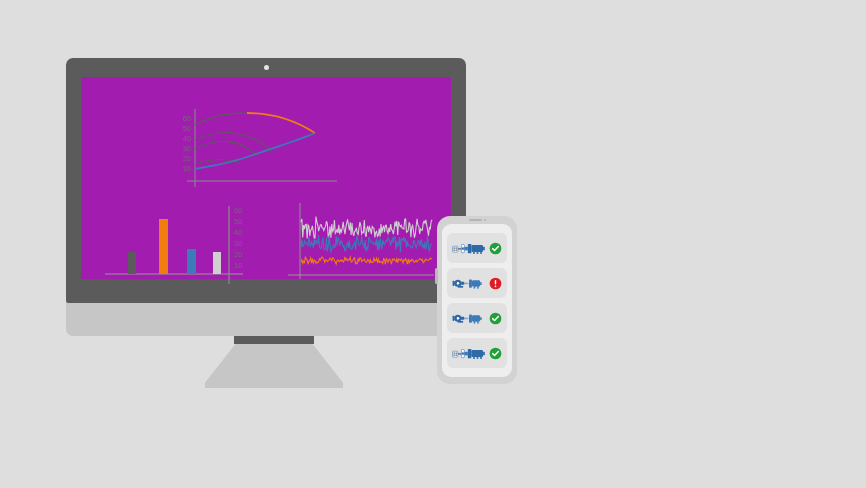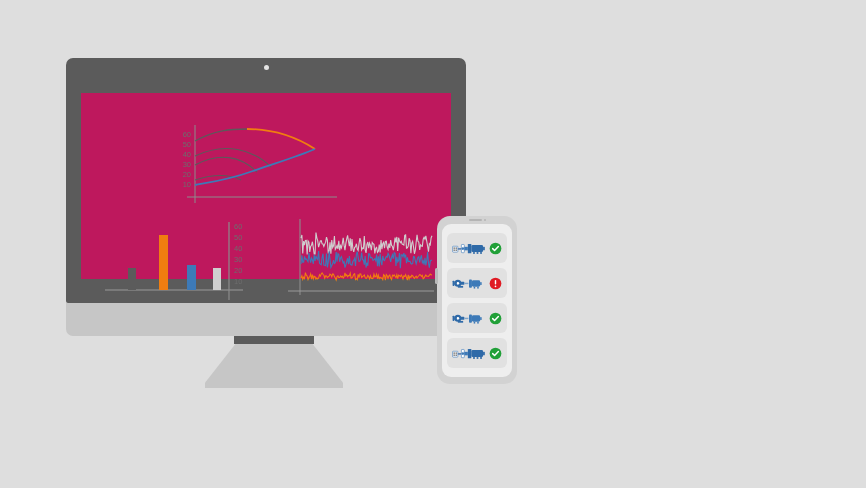--- a/index.html
+++ b/index.html
@@ -42,22 +42,21 @@
     margin-left: -2.5px;
     background: #e4e4e4;
     border-radius: 50%;
   }
   #screen {
     position: absolute;
     left: 15px;
     top: 19px;
     right: 15px;
     bottom: 24px;
-    background: #be185d;
-    margin-top: 16px;
+    background: #a21caf;
   }
   #monitor-chin {
     position: absolute;
     left: 0px;
     top: 245px;
     width: 400px;
     height: 33px;
     background: #c6c6c6;
     border-radius: 0 0 7px 7px;
   }

